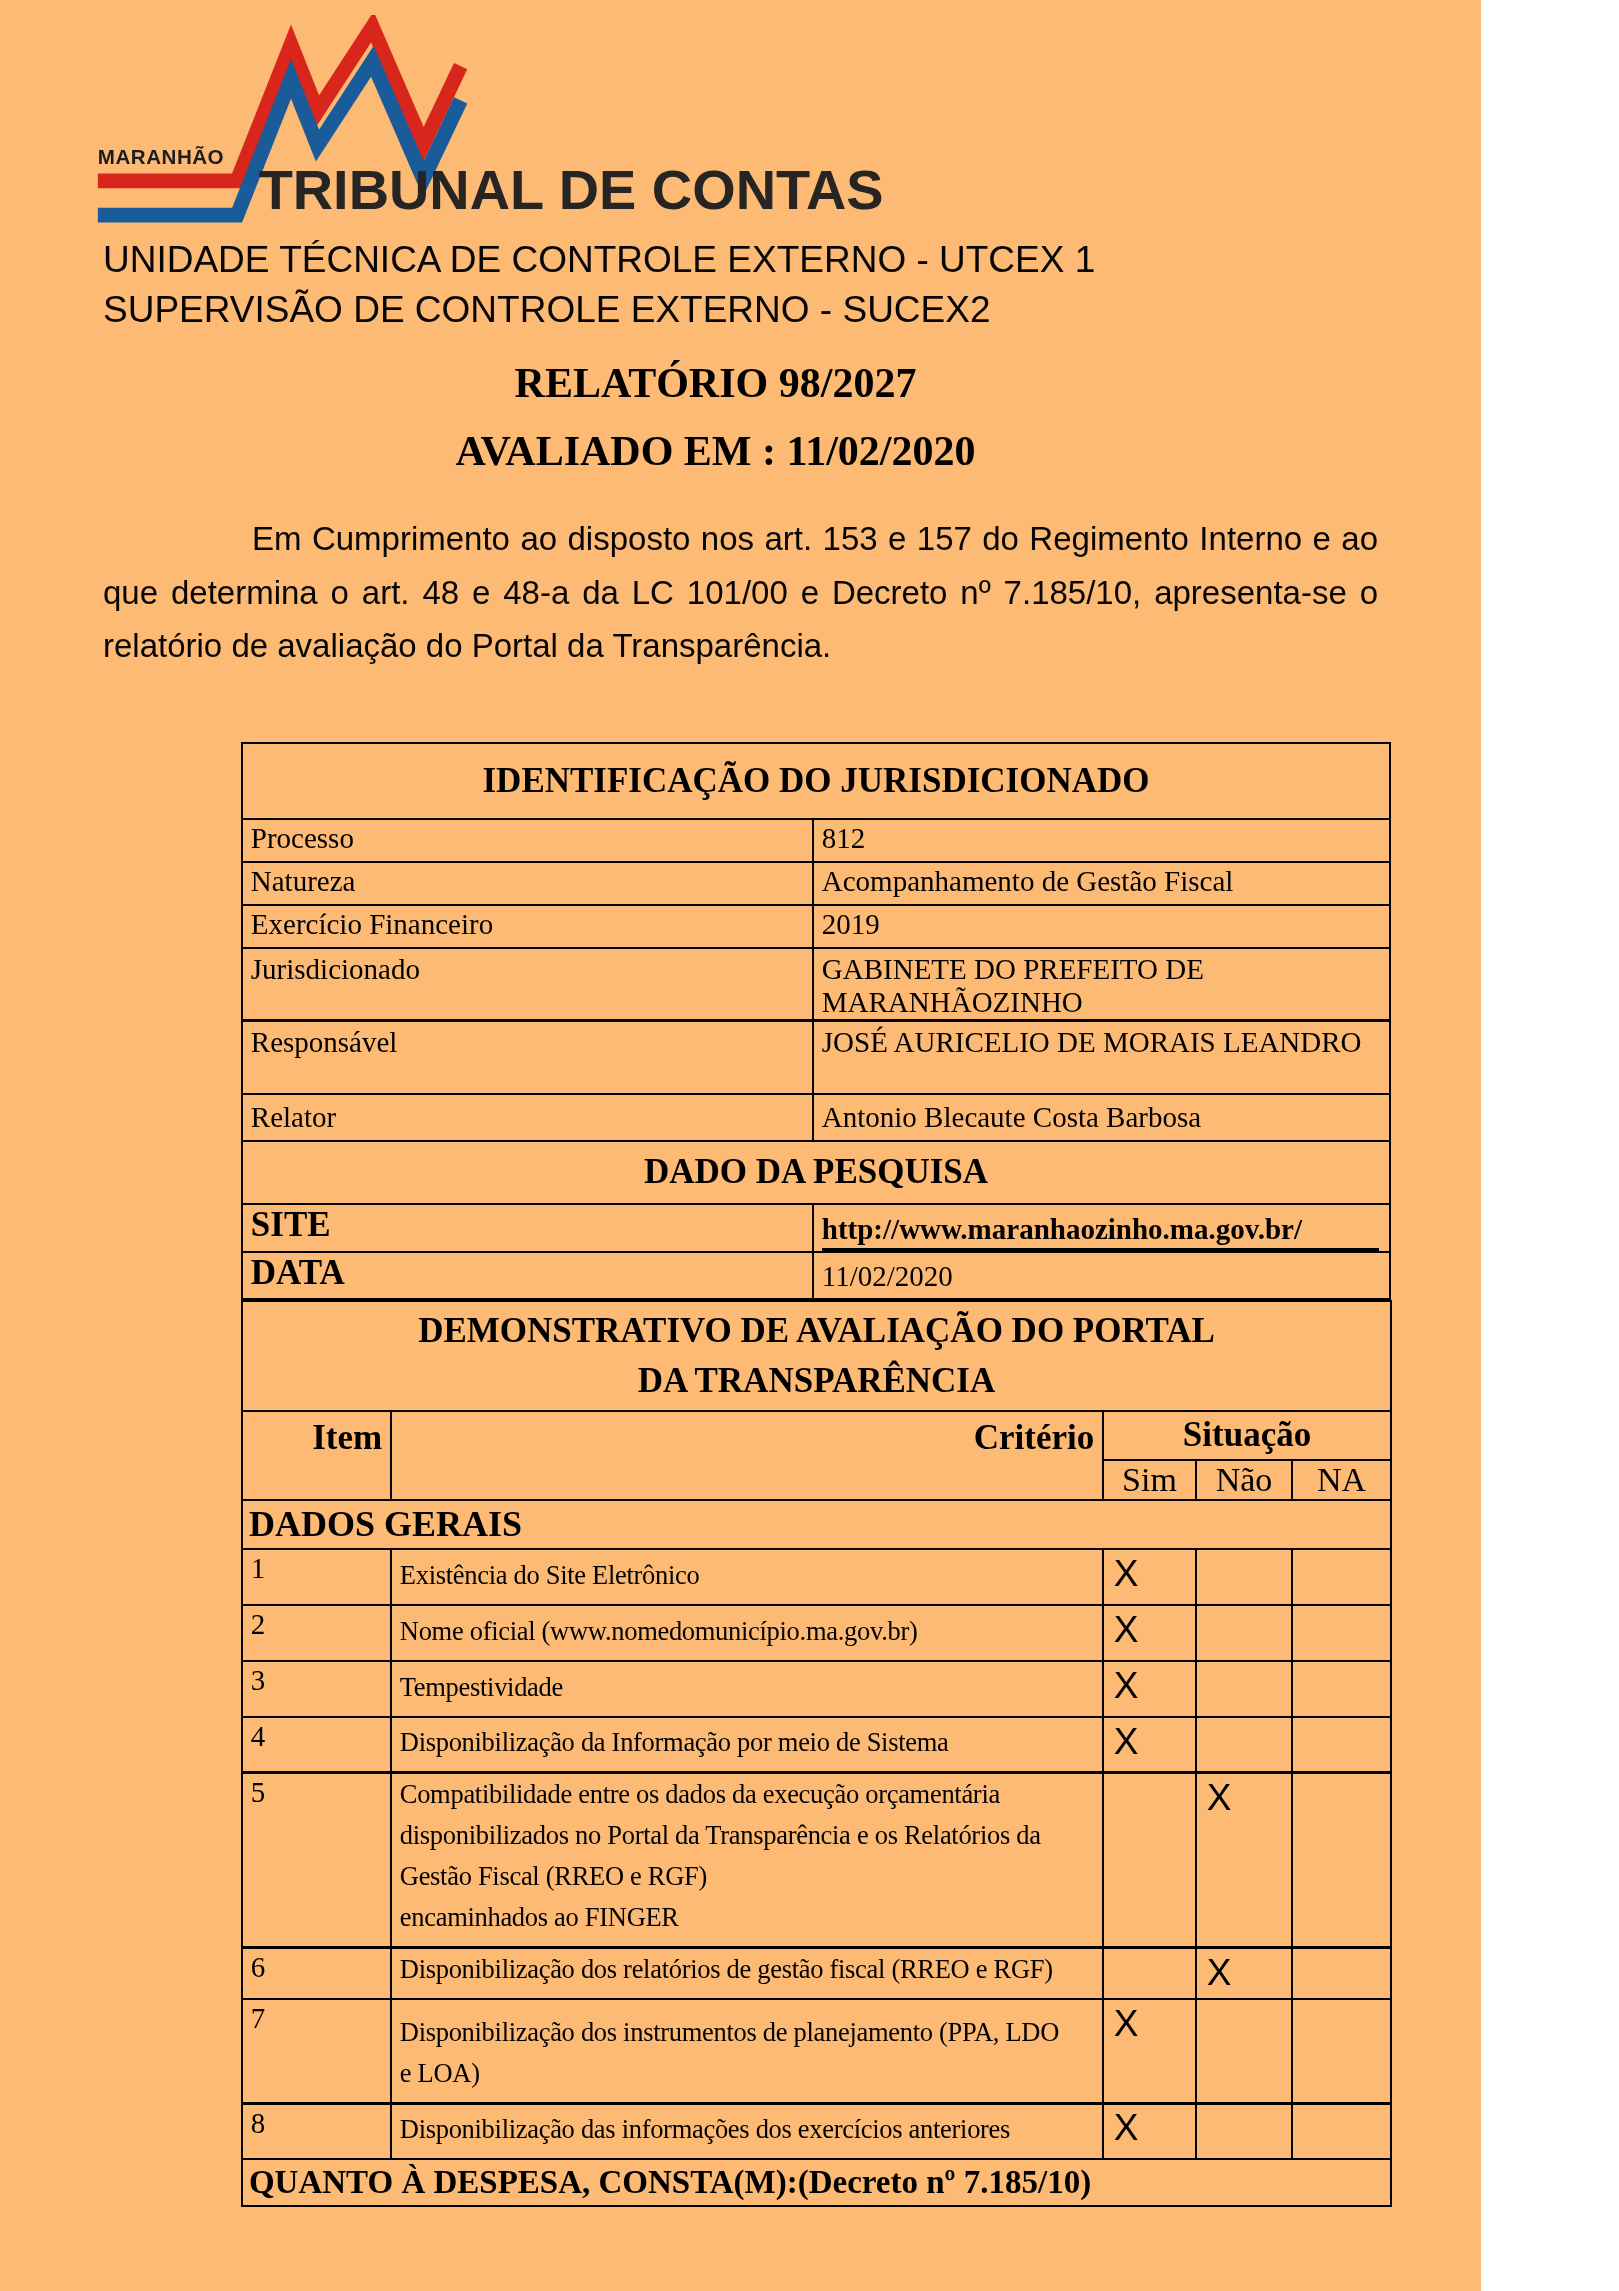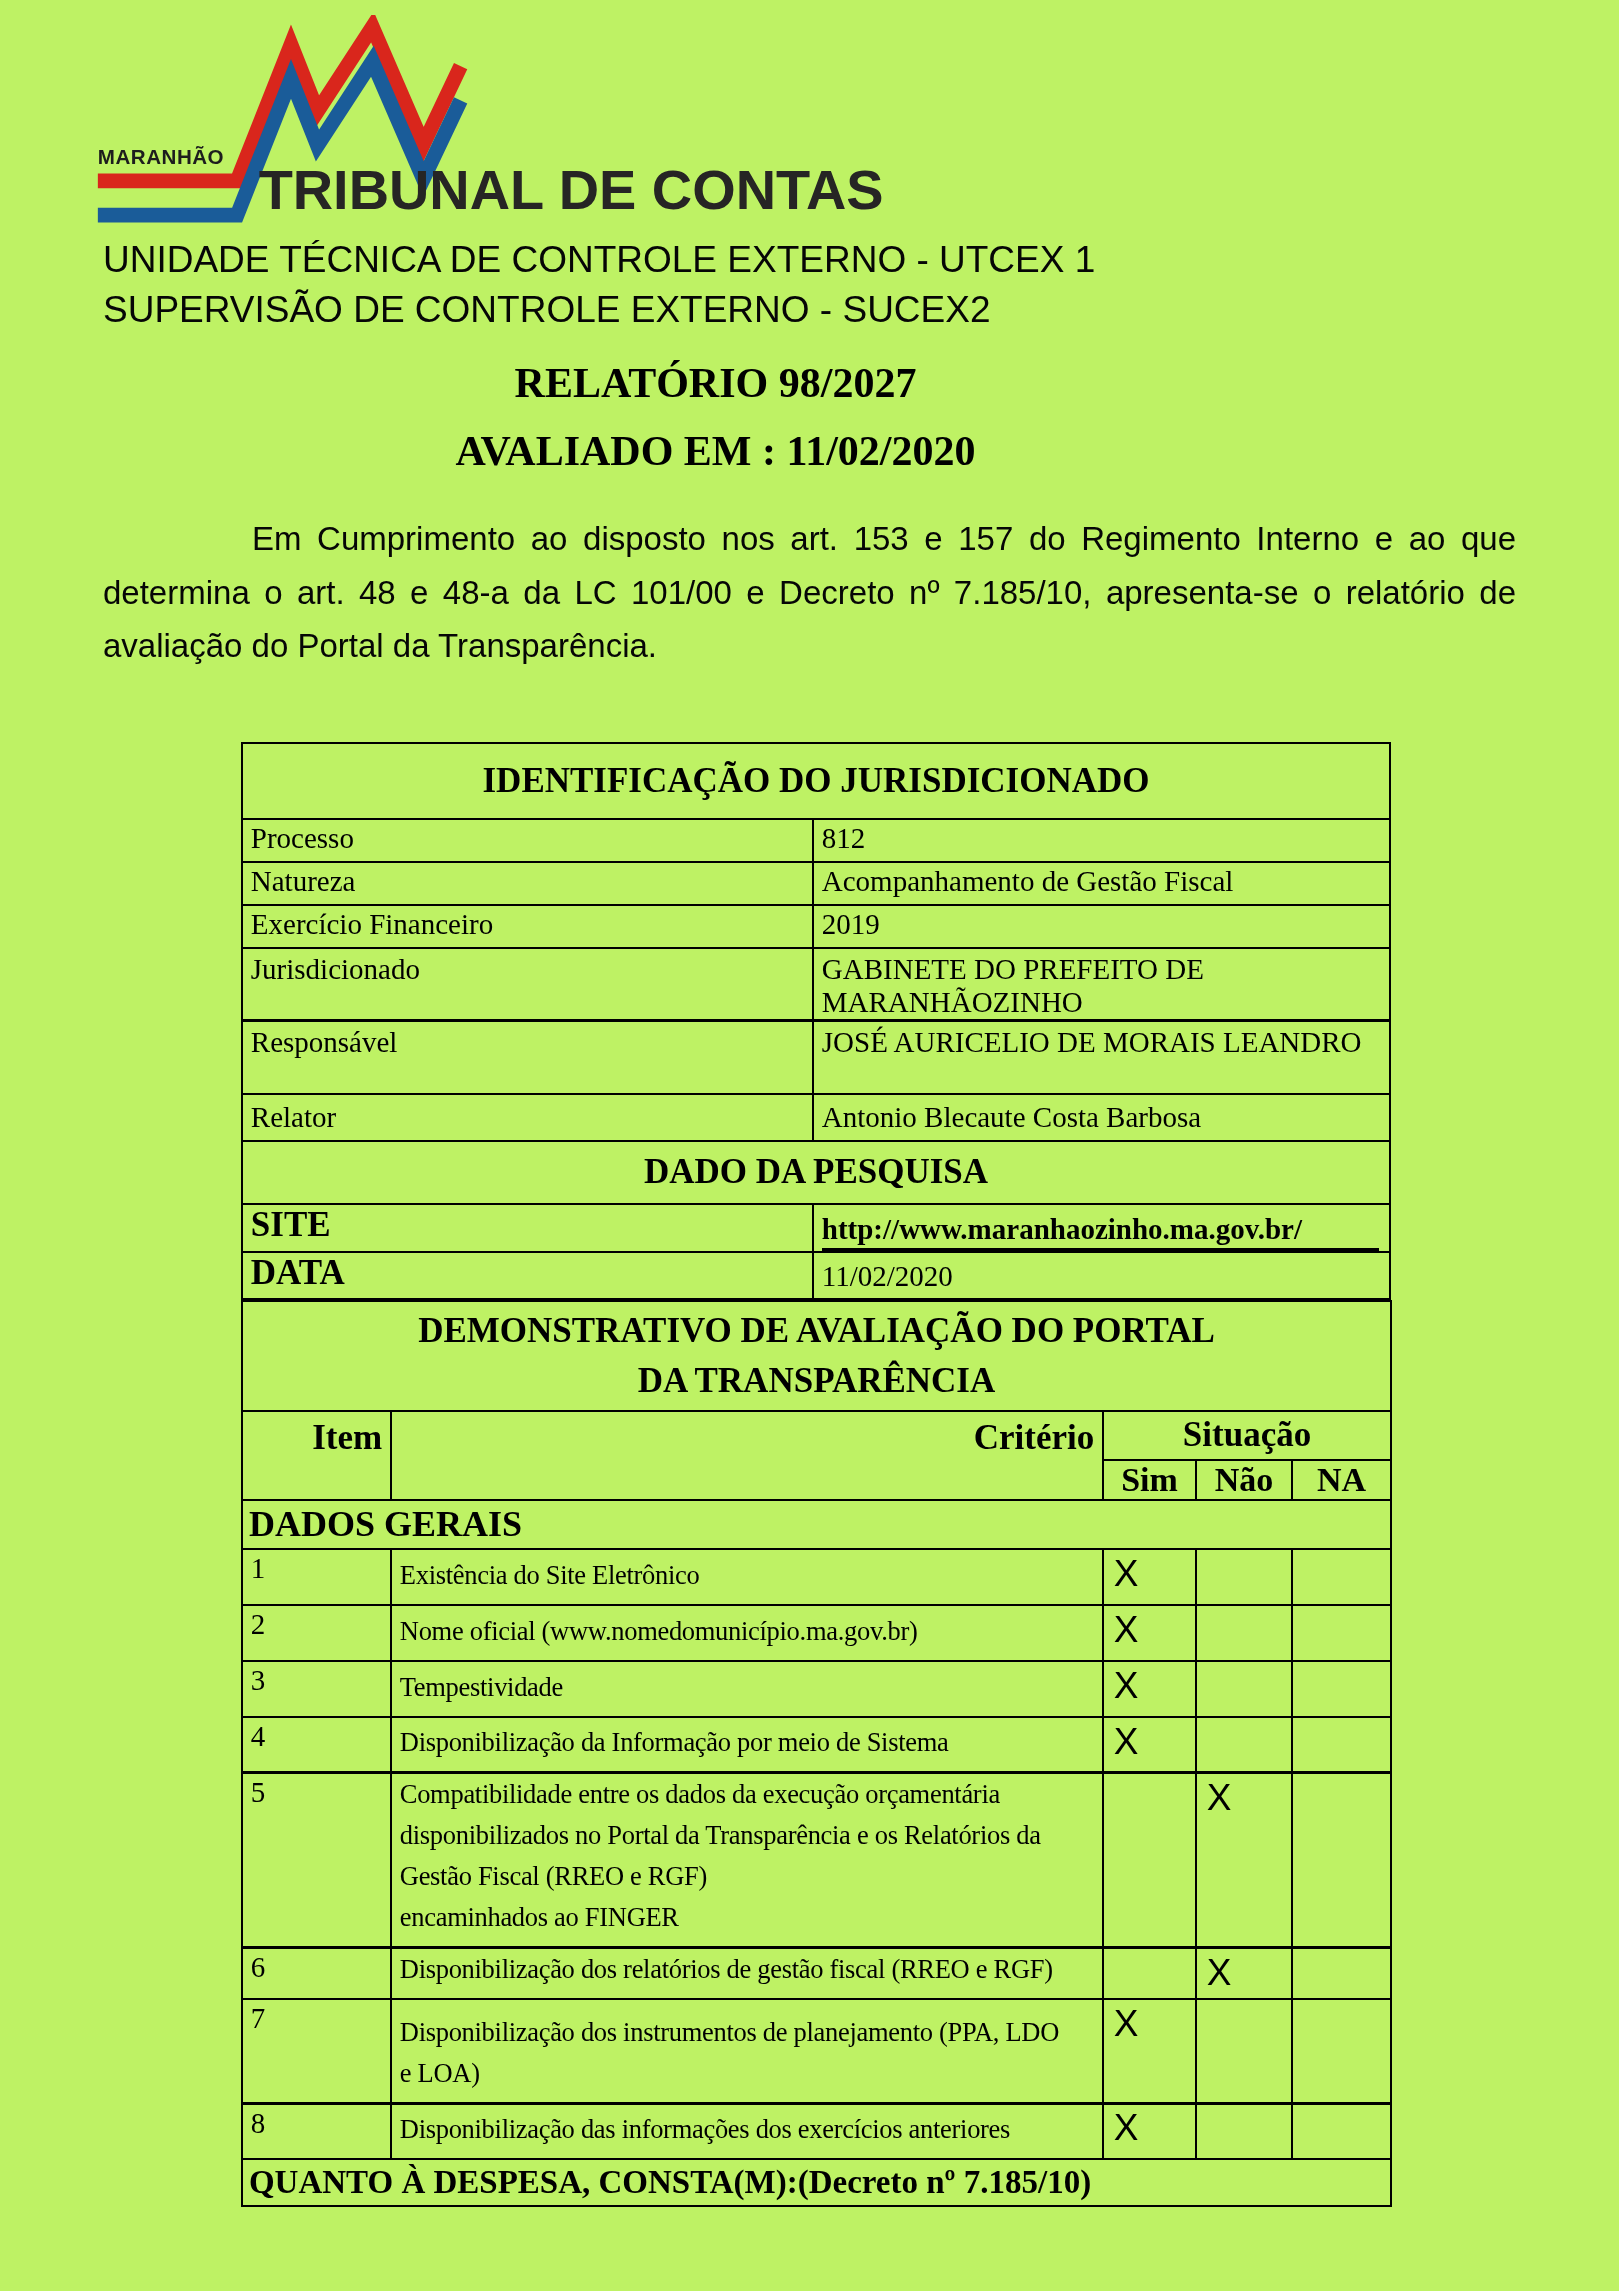--- a/index.html
+++ b/index.html
@@ -1,20 +1,20 @@
 <!DOCTYPE html>
 <html lang="pt"><head>
 <meta charset="utf-8">
 <style>
   html,body { margin:0; padding:0; background:#ffffff; }
   .page {
     position: relative;
-    width: 1619px;
+    width: 1481px;
     height: 2292px;
-    background: #bef264;
+    background: #fdba74;
     overflow: hidden;
     font-family: "Liberation Serif", serif;
     color: #000;
   }
 
   
   .logo-wrap { position: relative; height: 214px; margin: 14.7px 0 0 90px; width: 804px; }
   .logo-svg  { display:block; }
   .logo-region-text { font-family: "Liberation Sans", sans-serif; font-size: 21px; font-weight: bold; fill: #1d1d1d; letter-spacing: .5px; }
   .logo-org-text    { font-family: "Liberation Sans", sans-serif; font-size: 57px; font-weight: bold; fill: #262524; letter-spacing: 0px; }
@@ -40,21 +40,21 @@
   .thick td { border-bottom-width: 3.9px; }
 
   .lbl-strong { font-weight: bold; font-size: 35px; font-family: Liberation Serif, serif; }
   .site-url {
     display: block; font-weight: bold; border-bottom: 3.9px solid #000;
     padding-bottom: 2px; margin-right: 2px; white-space: nowrap;
   }
   .demo-title { max-width: 833px; margin: 0 auto; line-height: 1.42; }
   .hdr-cell { text-align: right; vertical-align: top; font-weight: bold; font-size: 35px; padding: 5.9px 7.8px; border-radius: 24px; }
   .sit-cell { text-align: center; vertical-align: middle; font-weight: bold; font-size: 35px; }
-  .subhdr td { text-align: center; vertical-align: middle; font-weight: bold; font-size: 34px; padding: 0 3.9px; }
+  .subhdr td { text-align: center; vertical-align: middle; font-weight: normal; font-size: 34px; padding: 0 3.9px; }
   .section-row td { font-weight: bold; font-size: 36px; vertical-align: middle; padding-left: 5.9px; }
   .c-num  { vertical-align: top; padding-top: 2px; font-size: 29px; }
   .c-text { vertical-align: bottom; padding-bottom: 7.8px; font-size: 26.5px; letter-spacing: -0.3px; line-height: 1.55; border-radius: 13px; }
   .prelines { white-space: pre-line; }
   .c-mark { vertical-align: top; padding-top: 2.9px; padding-left: 9.8px; font-family: "Liberation Sans", sans-serif; font-size: 37px; }
   .footer-row td { font-weight: bold; font-size: 33px; vertical-align: middle; padding-left: 5.9px; }
 </style>
 </head>
 <body>
 

